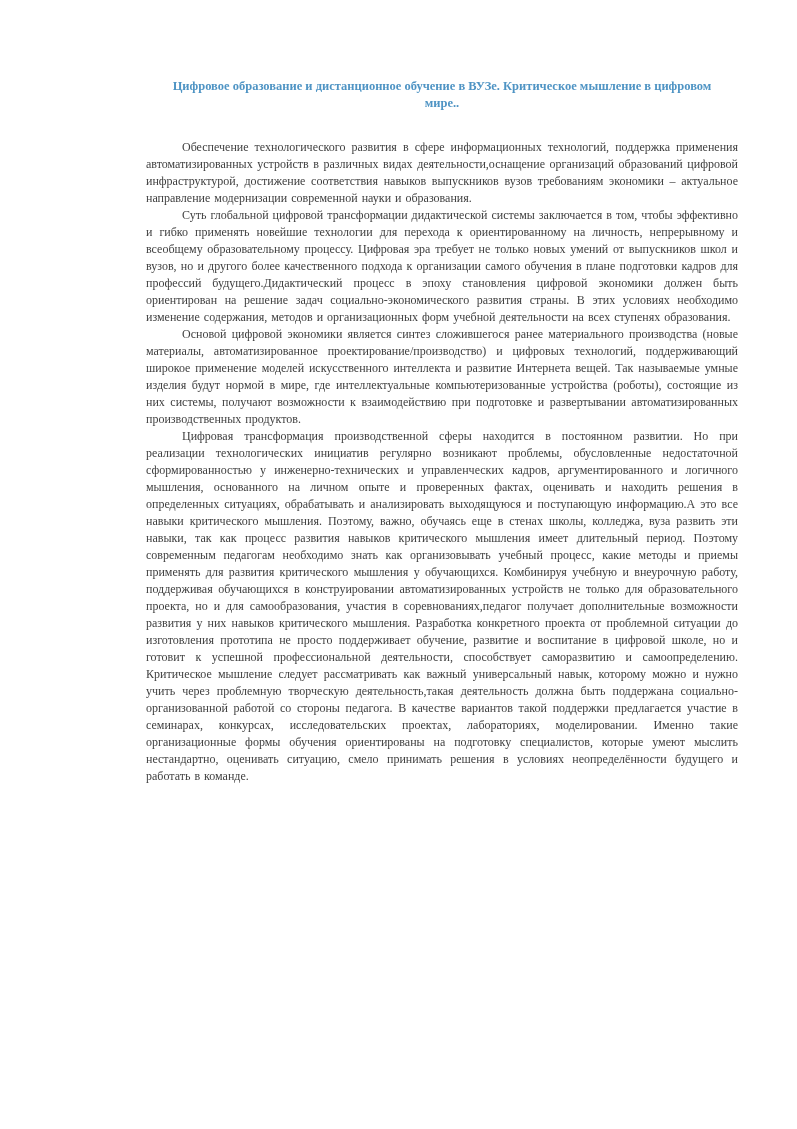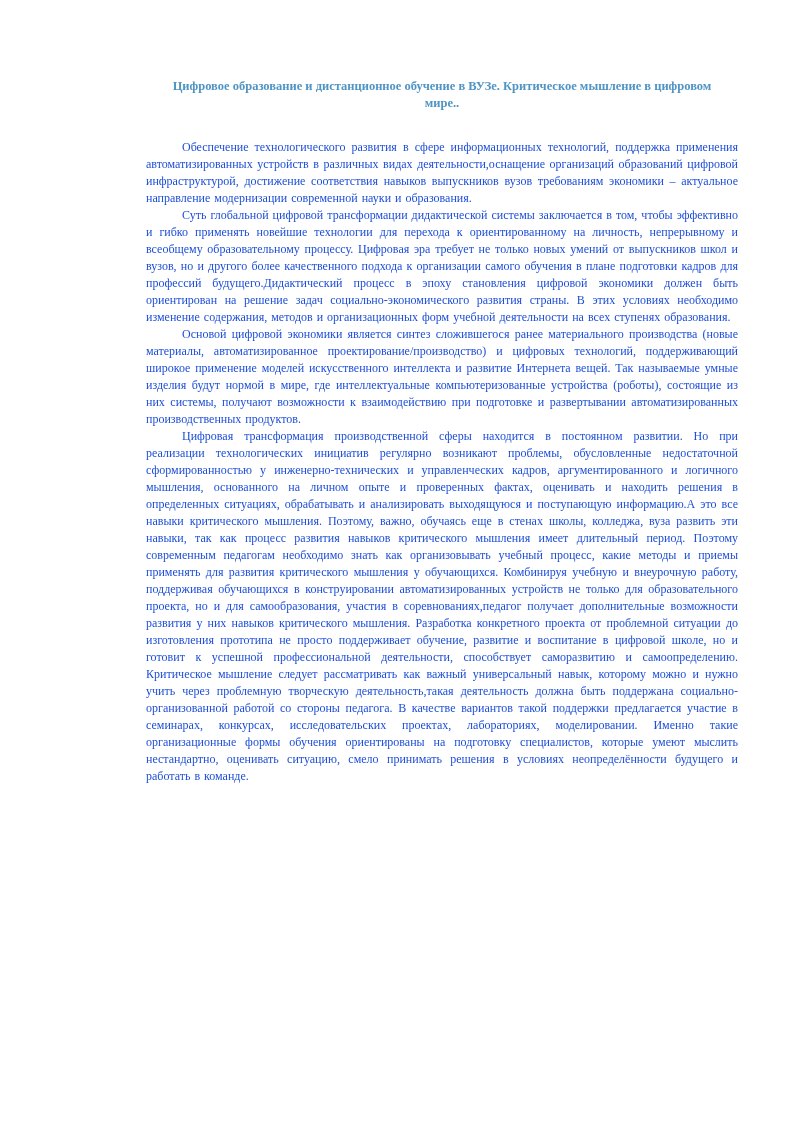--- a/index.html
+++ b/index.html
@@ -27,21 +27,21 @@
   .doc-title {
     color: #4f94c4;
     font-weight: bold;
     font-size: 12.5px;
     line-height: 17px;
     text-align: center;
     margin: 0 24px 27px 24px;
   }
   .doc-paragraph {
     margin: 0;
-    color: #1d4ed8;
+    color: #404040;
     font-size: 12px;
     line-height: 17px;
     text-align: justify;
     text-indent: 36px;
     word-spacing: 1px;
   }
 </style>
 </head>
 <body>
 

